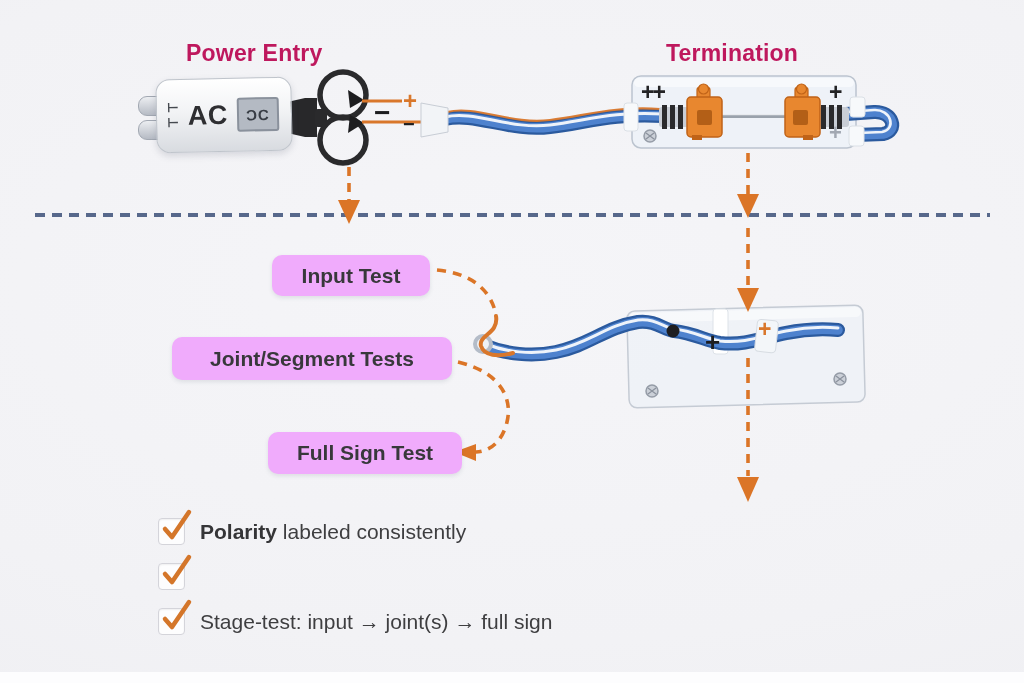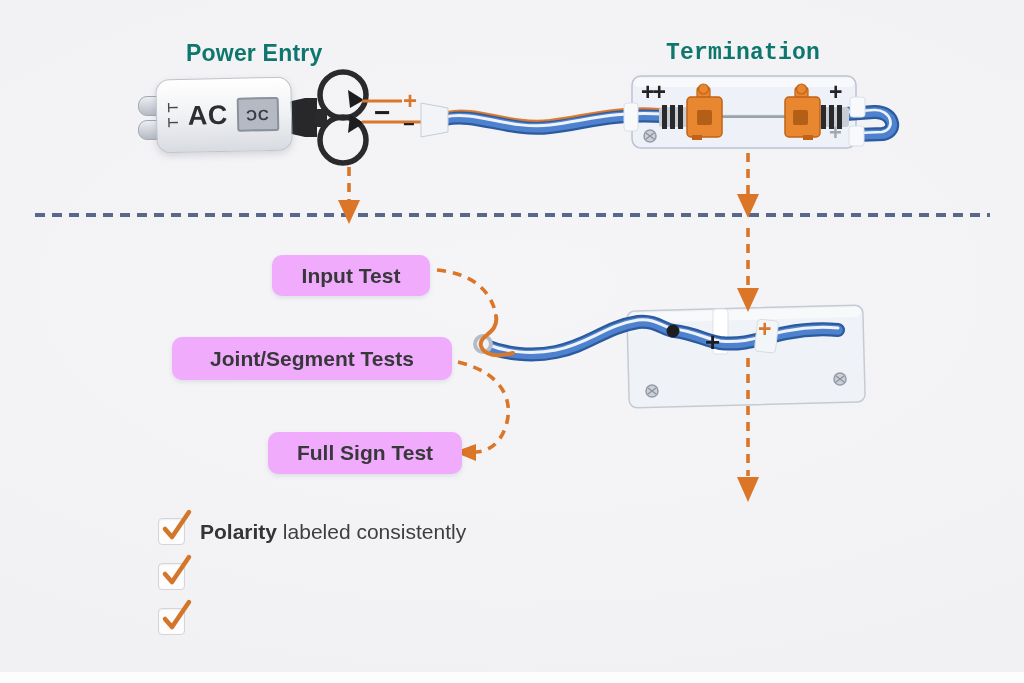--- a/index.html
+++ b/index.html
@@ -2,21 +2,21 @@
 <html><head>
 <meta charset="utf-8">
 <style>
   html,body{margin:0;padding:0;}
   body{
     width:1024px;height:683px;overflow:hidden;position:relative;
     font-family:"Liberation Sans","DejaVu Sans",sans-serif;
     background:radial-gradient(130% 95% at 50% 42%, #f5f5f8 0%, #f2f2f5 55%, #ededf1 100%);
   }
   .abs{position:absolute;}
-  .title{font-size:23px;font-weight:bold;color:#0f766e;letter-spacing:.2px;}
+  .title{font-size:23px;font-weight:bold;color:#be185d;letter-spacing:.2px;}
   .pill{
     position:absolute;display:flex;align-items:center;justify-content:center;
     background:#f0abfc;border-radius:10px;box-shadow:0 2px 4px rgba(60,70,90,.12);
     font-size:21px;font-weight:bold;color:#38383b;
   }
   .sym{position:absolute;font-weight:bold;line-height:1;}
   
   .adapter{position:absolute;left:136px;top:76px;width:190px;height:82px;}
   .prong{position:absolute;width:23px;height:18px;border-radius:9px 3px 3px 9px;
     background:linear-gradient(180deg,#eceef1,#b6bbc4);border:1px solid #a2a8b2;}
@@ -150,21 +150,21 @@
     <path d="M458,362 C500,372 513,398 507,422 C502,443 488,452 476,452"></path>
   </g>
   <polygon points="338,200 360,200 349,224" fill="#db7527"></polygon>
   <polygon points="737,194 759,194 748,218" fill="#db7527"></polygon>
   <polygon points="737,288 759,288 748,312" fill="#db7527"></polygon>
   <polygon points="737,477 759,477 748,502" fill="#db7527"></polygon>
   <polygon points="476,444 476,461 454,452" fill="#db7527"></polygon>
 </svg>
 
 <div class="abs title" style="left:186px;top:40px;">Power Entry</div>
-<div class="abs title" style="left:666px;top:40px;font-family:Liberation Mono, monospace;">Termination</div>
+<div class="abs title" style="left:666px;top:40px;">Termination</div>
 
 <div class="adapter">
   <div class="prong" style="left:2px;top:20px;"></div>
   <div class="prong" style="left:2px;top:44px;"></div>
   <div class="acbody">
     <div class="prongsyms">
       <span>⊢</span>
       <span>⊢</span>
     </div>
     <span class="aclabel">AC</span>
@@ -201,15 +201,16 @@
         <polyline points="7,22 14,30 31,5" fill="none" stroke="#d4762a" stroke-width="4.5" stroke-linecap="round" stroke-linejoin="round"></polyline>
       </svg>
   </div>
 </div>
 <div class="checkrow" style="top:608px;">
   <div class="cbx">
     <svg width="36" height="40">
         <polyline points="7,22 14,30 31,5" fill="none" stroke="#d4762a" stroke-width="4.5" stroke-linecap="round" stroke-linejoin="round"></polyline>
       </svg>
   </div>
+  <div class="chktext"><b></b><span>Stage-test: input → joint(s) → full sign</span></div>
 </div>
 
 <div class="abs" style="left:0;top:672px;width:1024px;height:11px;background:#fdfdfe;"></div>
 
 </body></html>

